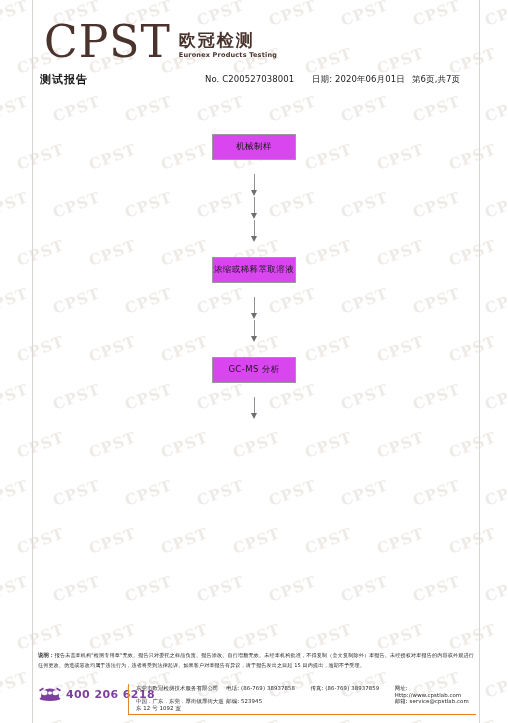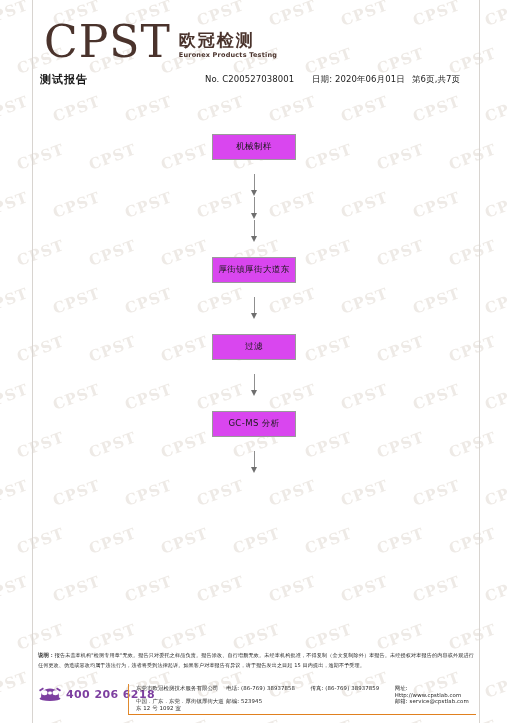--- a/index.html
+++ b/index.html
@@ -430,28 +430,25 @@
       </div>
       <div class="flow-arrow">
         <div class="shaft"></div>
         <div class="head"></div>
       </div>
       <div class="flow-arrow">
         <div class="shaft"></div>
         <div class="head"></div>
       </div>
       <div class="flow-step">
-        <div class="flow-box">厚街镇厚街大道东</div>
+        <div class="flow-box">浓缩或稀释萃取溶液</div>
       </div>
       <div class="flow-arrow">
         <div class="shaft"></div>
         <div class="head"></div>
-      </div>
-      <div class="flow-step">
-        <div class="flow-box">过滤</div>
       </div>
       <div class="flow-arrow">
         <div class="shaft"></div>
         <div class="head"></div>
       </div>
       <div class="flow-step">
         <div class="flow-box">GC-MS 分析</div>
       </div>
       <div class="flow-arrow">
         <div class="shaft"></div>

